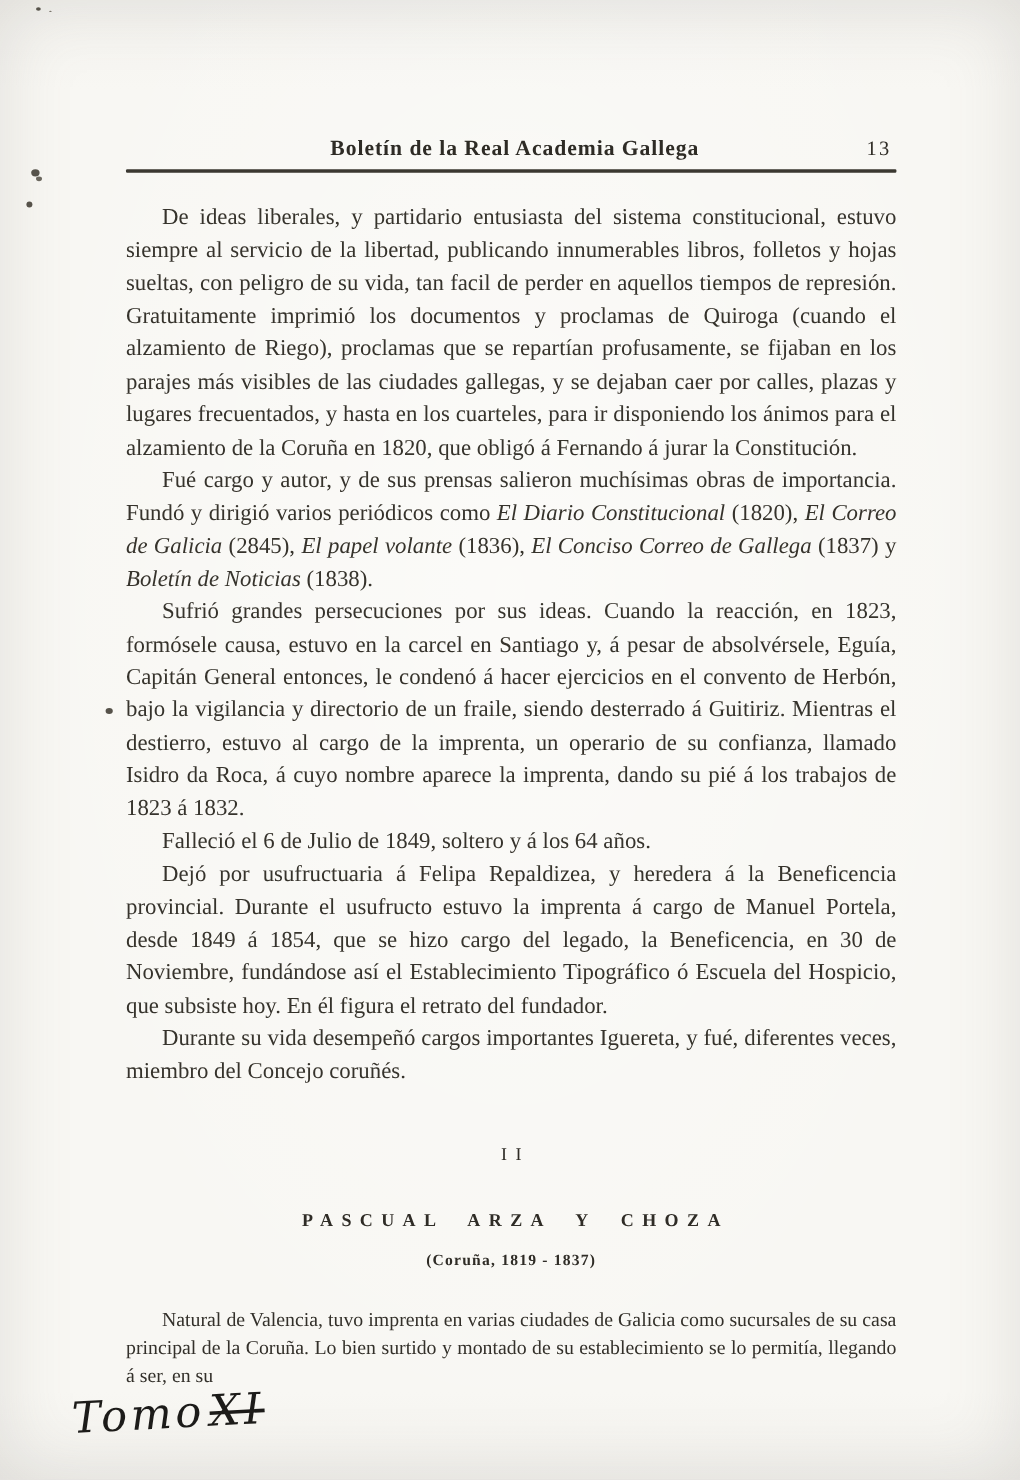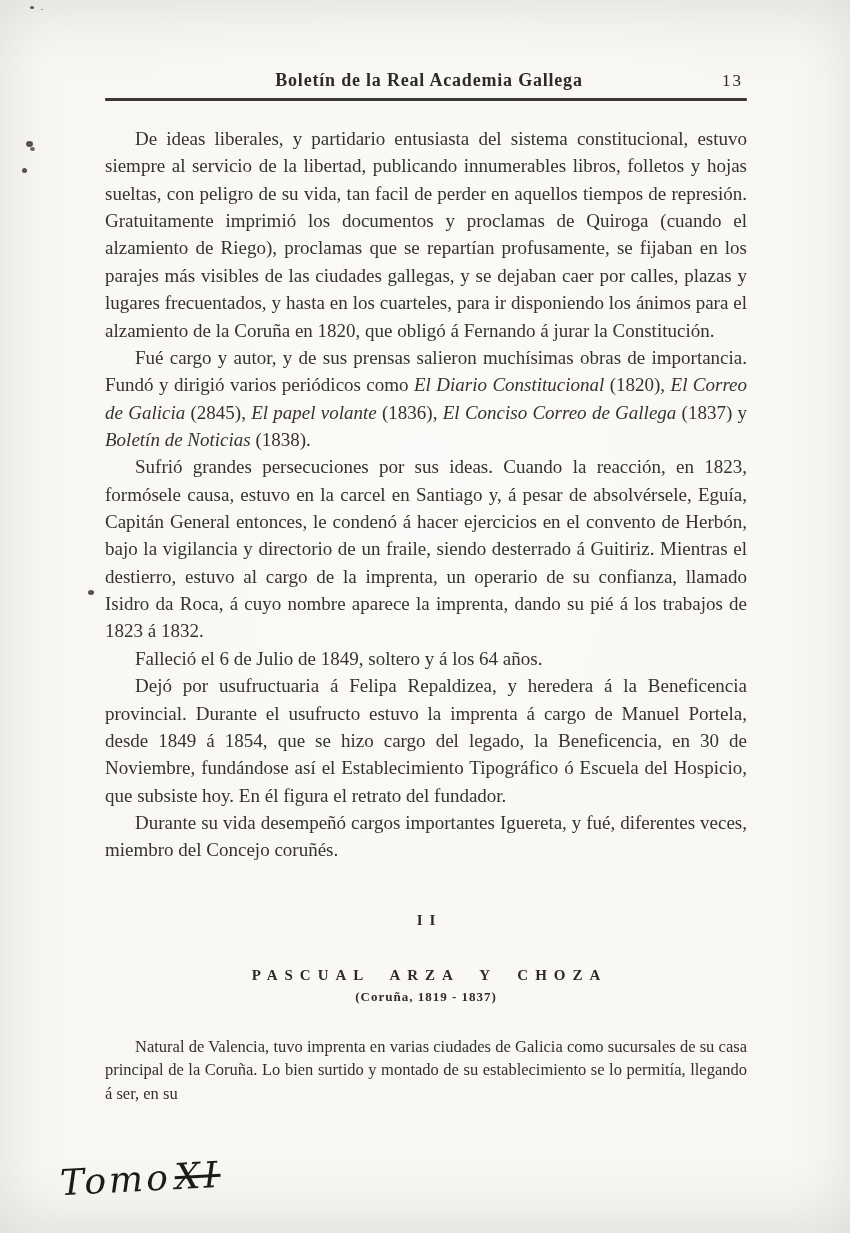--- a/index.html
+++ b/index.html
@@ -32,20 +32,21 @@
     align-items: baseline;
     padding: 0 4px 0 70px;
   }
   .header-title {
     flex: 1;
     text-align: center;
     font-size: 18px;
     font-weight: bold;
     letter-spacing: 0.8px;
     color: #2e2b25;
+    margin-top: 43px;
   }
   .page-number {
     width: 60px;
     text-align: right;
     font-size: 17px;
     letter-spacing: 2px;
     color: #2e2b25;
   }
   .header-rule {
     margin-top: 7px;
@@ -65,34 +66,34 @@
     text-indent: 30px;
   }
   .it { font-style: italic; }
   .section-block {
     margin-top: 48px;
     text-align: center;
     color: #2f2c26;
   }
   .section-number {
     font-size: 15px;
-    font-weight: bold;
+    font-weight: normal;
     letter-spacing: 7px;
     text-indent: 7px;
   }
   .section-title {
     margin-top: 38px;
     font-size: 15px;
     font-weight: bold;
     letter-spacing: 7px;
     word-spacing: 10px;
     text-indent: 7px;
   }
   .section-subtitle {
-    margin-top: 5px;
+    margin-top: 15px;
     font-size: 13px;
     font-weight: bold;
     letter-spacing: 1px;
   }
   .continuation {
     margin-top: 30px;
     font-size: 16.5px;
     line-height: 1.44;
     text-align: justify;
   }

